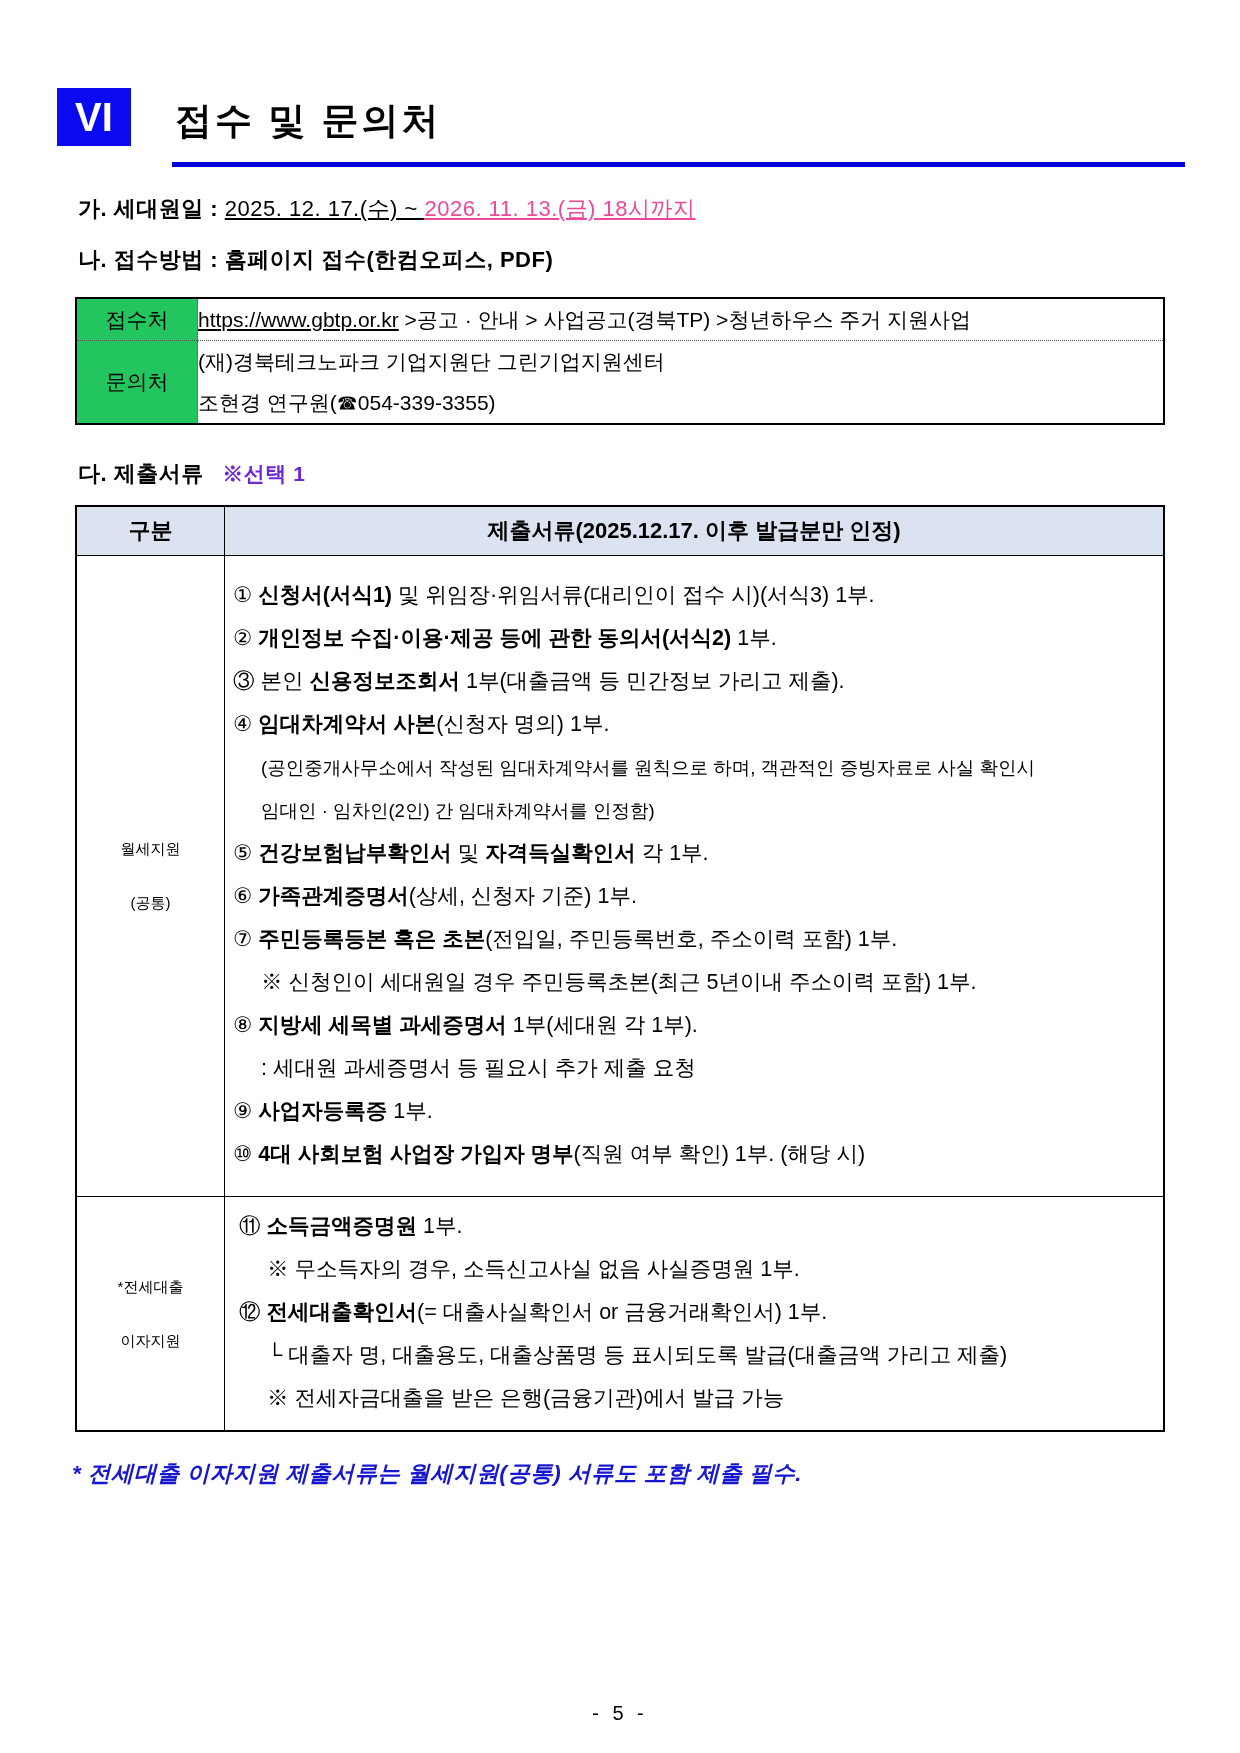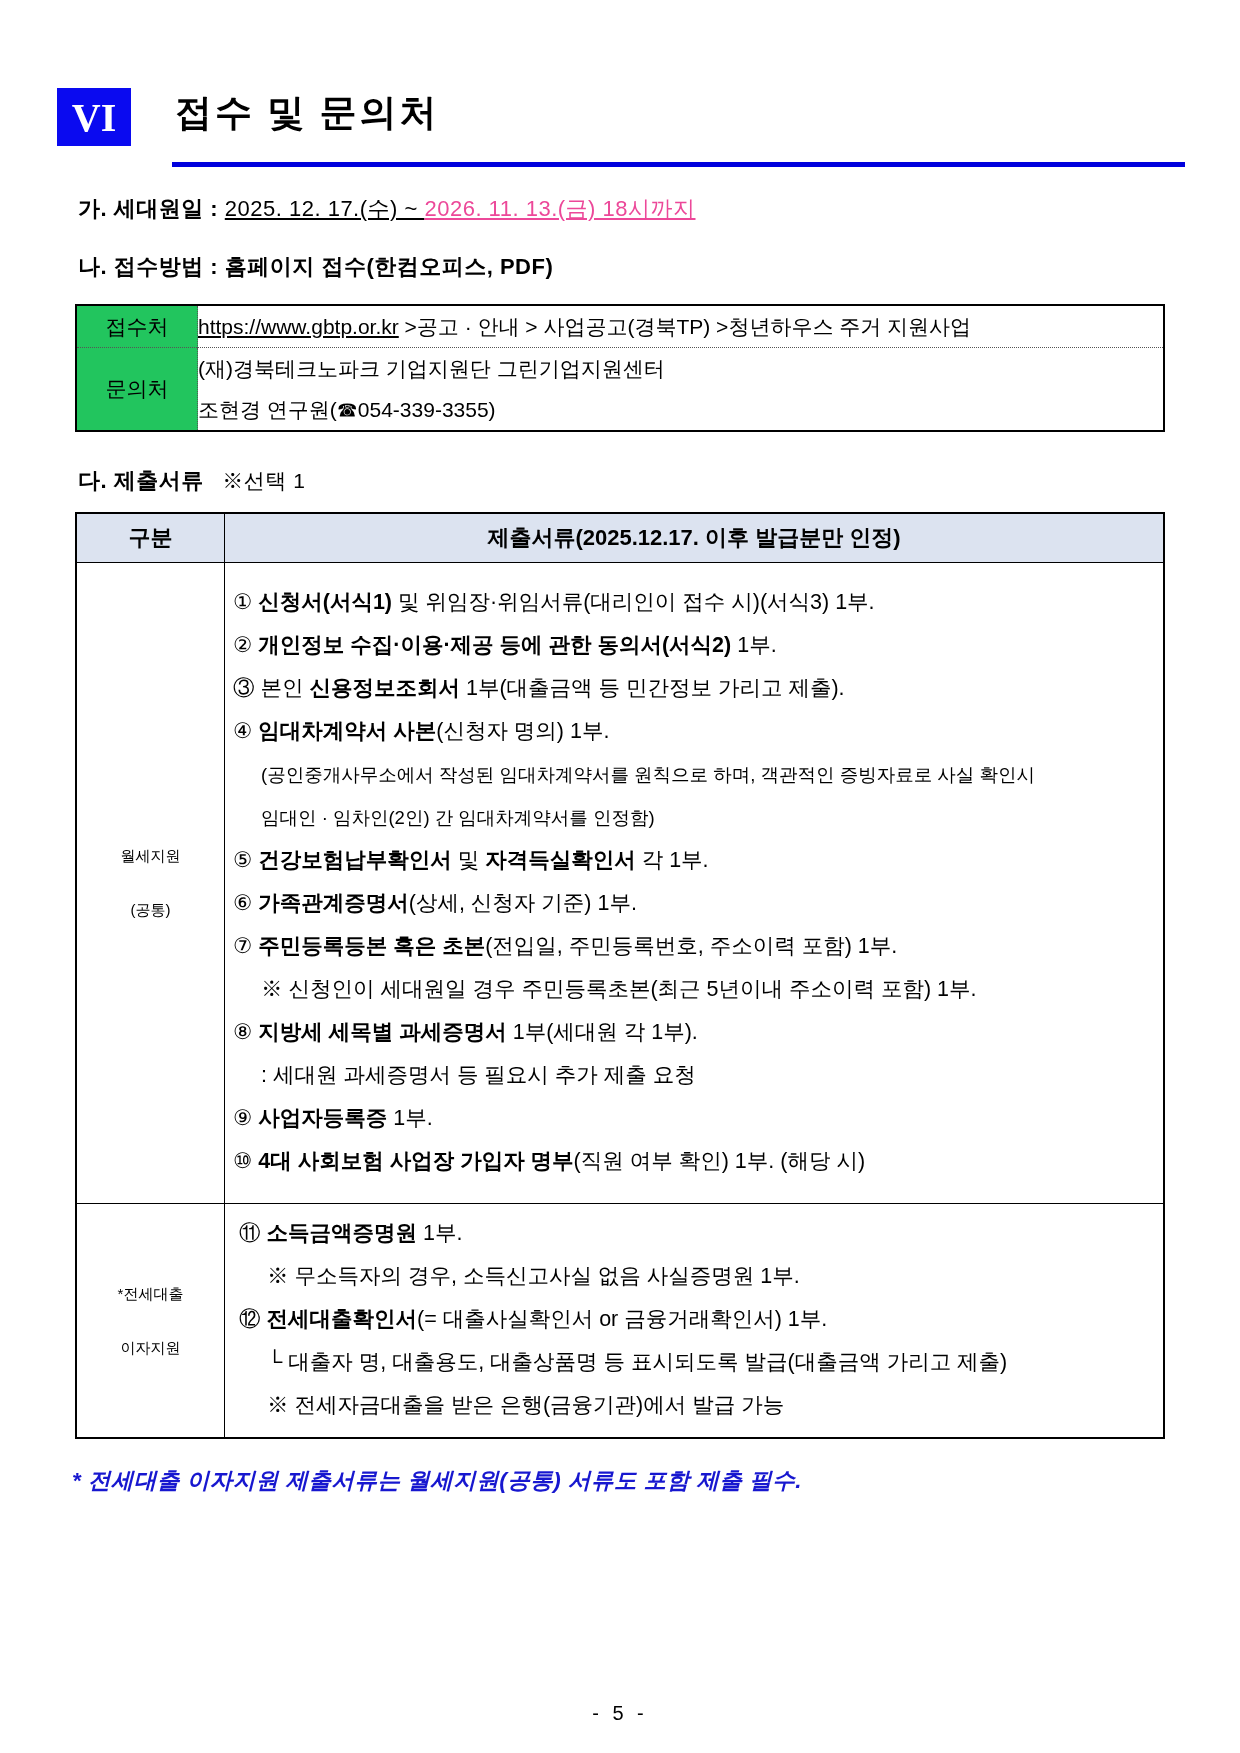--- a/index.html
+++ b/index.html
@@ -6,38 +6,38 @@
   .page{
     position:relative;
     width:1240px;
     height:1753px;
     background:#ffffff;
     font-family:"Liberation Sans", sans-serif;
     color:#000;
     overflow:hidden;
   }
   
-  .sec-header{display:flex;align-items:flex-start;margin:88px 0 16px 57px;font-family:Liberation Serif, serif;}
+  .sec-header{display:flex;align-items:flex-end;margin:88px 0 16px 57px;}
   .sec-badge{
     width:74px;height:58px;background:#0a0af0;color:#ffffff;
     font-size:40px;font-weight:bold;display:flex;align-items:center;justify-content:center;
   }
   .sec-title{font-size:37px;font-weight:bold;margin-left:44px;letter-spacing:3px;}
   .title-underline{height:5px;background:#0000dd;margin:4px 55px 0 172px;}
 
   
   .line{font-size:22px;margin-left:78px;letter-spacing:0.5px;}
   .ga{margin-top:27px;}
-  .na{margin-top:28px;}
+  .na{margin-top:21px;}
   .da{margin-top:34px;}
   .semibold{font-weight:600;}
   .bold{font-weight:bold;}
   .u{text-decoration:underline;}
   .red{color:#ec4899;}
-  .da-note{color:#000000;font-weight:normal;font-size:21px;margin-left:12px;}
+  .da-note{color:#6d28d9;font-weight:bold;font-size:21px;margin-left:12px;}
 
   
   table.contact{
     border-collapse:collapse;table-layout:fixed;
     margin:22px 0 0 75px;width:1090px;
     border:2px solid #000;font-size:21px;
   }
   table.contact td{padding:0;}
   .c-head{
     width:120px;background:#22c55e;text-align:center;vertical-align:middle;

